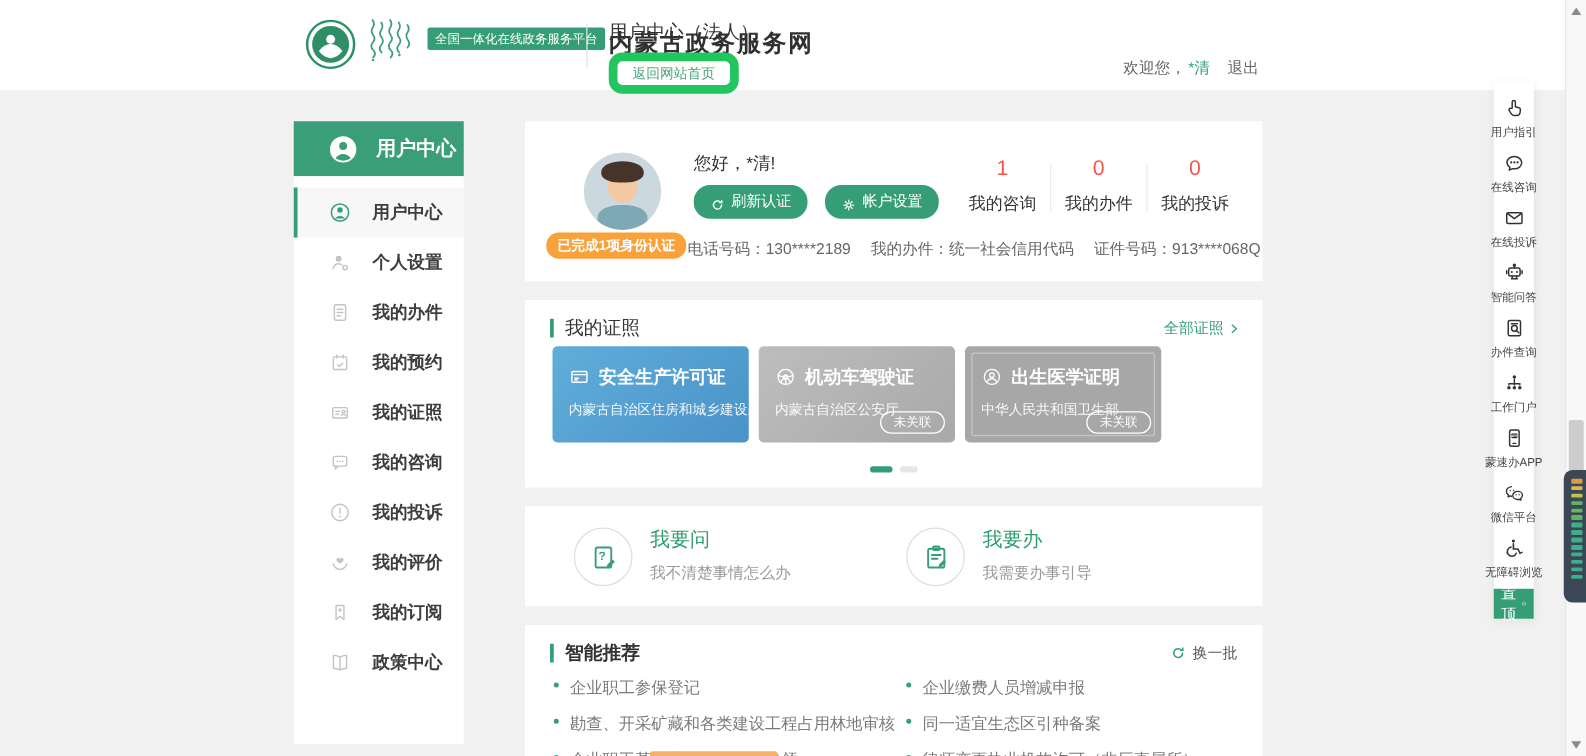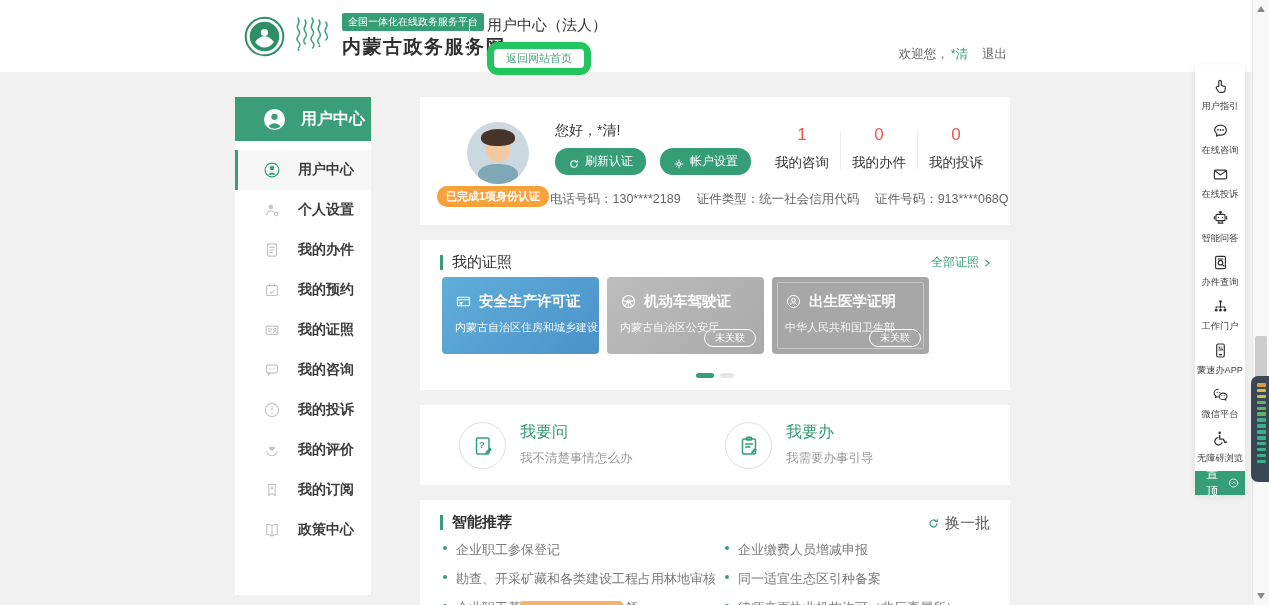--- a/index.html
+++ b/index.html
@@ -3,21 +3,21 @@
 <meta charset="utf-8">
 <style>
   html,body{margin:0;padding:0;}
   .screen{position:relative;width:1269px;height:605px;background:#f1f1f2;overflow:hidden;
           font-family:"Liberation Sans","DejaVu Sans",sans-serif;}
   
   .topbar{position:absolute;left:0;top:0;width:100%;height:72px;background:#fff;}
   .brand{position:absolute;left:243px;top:13px;display:flex;align-items:center;gap:5px;}
   .logo svg{width:43px;height:43px;display:block;}
   .mongol svg{width:44px;height:44px;display:block;}
-  .brand-col{display:flex;flex-direction:column;gap:3px;margin-left:2px;}
+  .brand-col{display:flex;flex-direction:row;gap:3px;margin-left:2px;}
   .plat-badge{align-self:flex-start;background:#359e77;color:#fff;font-size:10px;padding:2px 6px;border-radius:2px;}
   .site-name{font-size:19px;font-weight:bold;color:#303030;letter-spacing:1.5px;}
   .head-divider{position:absolute;left:469px;top:19px;width:1px;height:35px;background:#e3e3e3;}
   .page-head{position:absolute;left:487px;top:16px;}
   .page-title{font-size:15px;color:#333;}
   .back-pill{margin-top:7px;display:inline-block;font-size:11px;color:#4ea37c;border:7px solid #22c55e;
              border-radius:11px;padding:2px 12px;background:#fff;cursor:pointer;}
   .welcome{position:absolute;right:262px;top:46px;font-size:12.5px;color:#666;display:flex;align-items:center;}
   .uname{color:#359e77;margin-left:2px;}
   .logout{margin-left:14px;color:#666;cursor:pointer;}
@@ -87,29 +87,29 @@
   .action{position:absolute;top:17px;display:flex;cursor:pointer;}
   #act1{left:39px;} #act2{left:305px;}
   .act-circle{width:45px;height:45px;border-radius:50%;border:1px solid #dedede;display:flex;
               align-items:center;justify-content:center;color:#359e77;flex:none;}
   .act-circle svg{width:24px;height:24px;}
   .act-text{margin-left:14px;}
   .act-title{font-size:16px;font-weight:normal;color:#2f9c6f;}
   .act-sub{margin-top:7px;font-size:12.5px;color:#999;}
   
   .refresh-area{position:absolute;right:20px;top:14px;display:flex;align-items:center;gap:5px;
-                font-size:15px;color:#555;cursor:pointer;}
+                font-size:12px;color:#555;cursor:pointer;}
   .refresh-area svg{width:13px;height:13px;color:#359e77;}
   .rec-list{position:absolute;left:23px;top:41px;width:560px;display:grid;
             grid-template-columns:278px 1fr;column-gap:4px;}
   .rec-item{display:flex;align-items:flex-start;gap:9px;height:29px;font-size:13px;color:#7a7a7a;cursor:pointer;}
   .rec-item .dot{width:4px;height:4px;border-radius:50%;background:#359e77;margin-top:5px;flex:none;}
   .bottom-strip{position:absolute;left:520px;top:601px;width:102px;height:7px;background:#f6b26b;border-radius:2px;}
   
-  .ftoolbar{position:absolute;left:1195px;top:65px;width:50px;background:#fff;
+  .ftoolbar{position:absolute;left:1195px;top:65px;width:32px;background:#fff;
             box-shadow:0 2px 8px rgba(0,0,0,.07);padding-top:8px;}
   .ft-item{height:44px;display:flex;flex-direction:column;align-items:center;justify-content:center;gap:3px;cursor:pointer;}
   .ft-item svg{width:19px;height:19px;color:#333;}
   .ft-label{font-size:10px;color:#444;white-space:nowrap;transform:scale(.92);}
   .top-btn{margin-top:2px;height:24px;background:#359e77;color:#fff;display:flex;align-items:center;
            justify-content:center;gap:4px;font-size:12px;width:100%;border:none;cursor:pointer;}
   .top-btn svg{width:12px;height:12px;}
   
   .scrollbar{position:absolute;right:0;top:0;width:17px;height:605px;background:#f8f8f8;
              border-left:1px solid #e6e6e6;box-sizing:border-box;}
@@ -301,21 +301,21 @@
       <button class="gbtn">
         <svg viewBox="0 0 24 24" fill="none" stroke="currentColor" stroke-width="2" stroke-linecap="round">
             <circle cx="12" cy="12" r="3.2"></circle>
             <path d="M12 4.2v2.4M12 17.4v2.4M4.2 12h2.4M17.4 12h2.4M6.5 6.5l1.7 1.7M15.8 15.8l1.7 1.7M17.5 6.5l-1.7 1.7M8.2 15.8l-1.7 1.7"></path>
           </svg>
         <span>帐户设置</span>
       </button>
     </div>
     <div class="info-row">
       <span><span>电话号码：</span><span>130****2189</span></span>
-      <span><span>证件类型：</span><span>统一社会信用代码</span></span>
+      <span><span>我的办件：</span><span>统一社会信用代码</span></span>
       <span><span>证件号码：</span><span>913****068Q</span></span>
     </div>
     <div class="stats">
       <div class="stat">
         <div class="v">1</div>
         <div class="l">我的咨询</div>
       </div>
       <i class="stat-sep"></i>
       <div class="stat">
         <div class="v">0</div>

